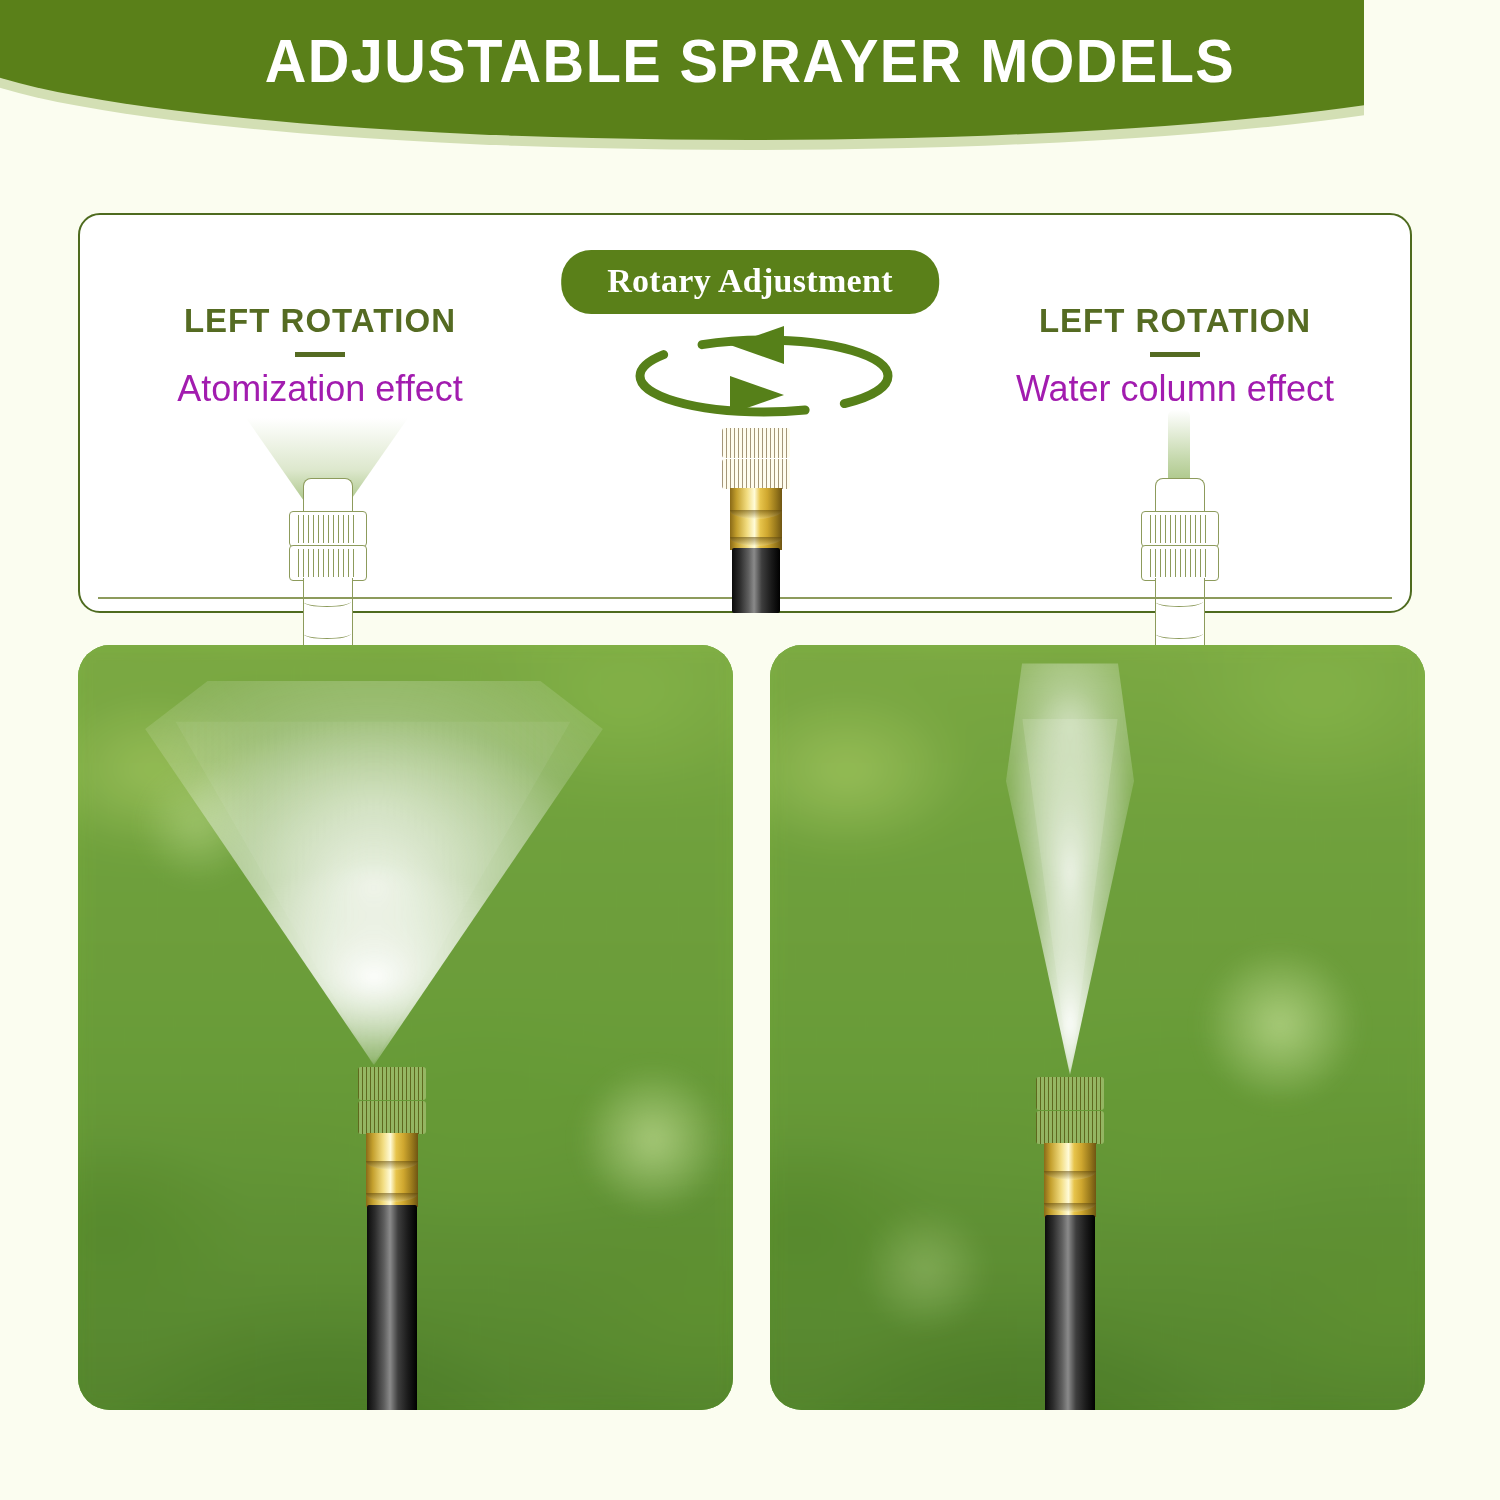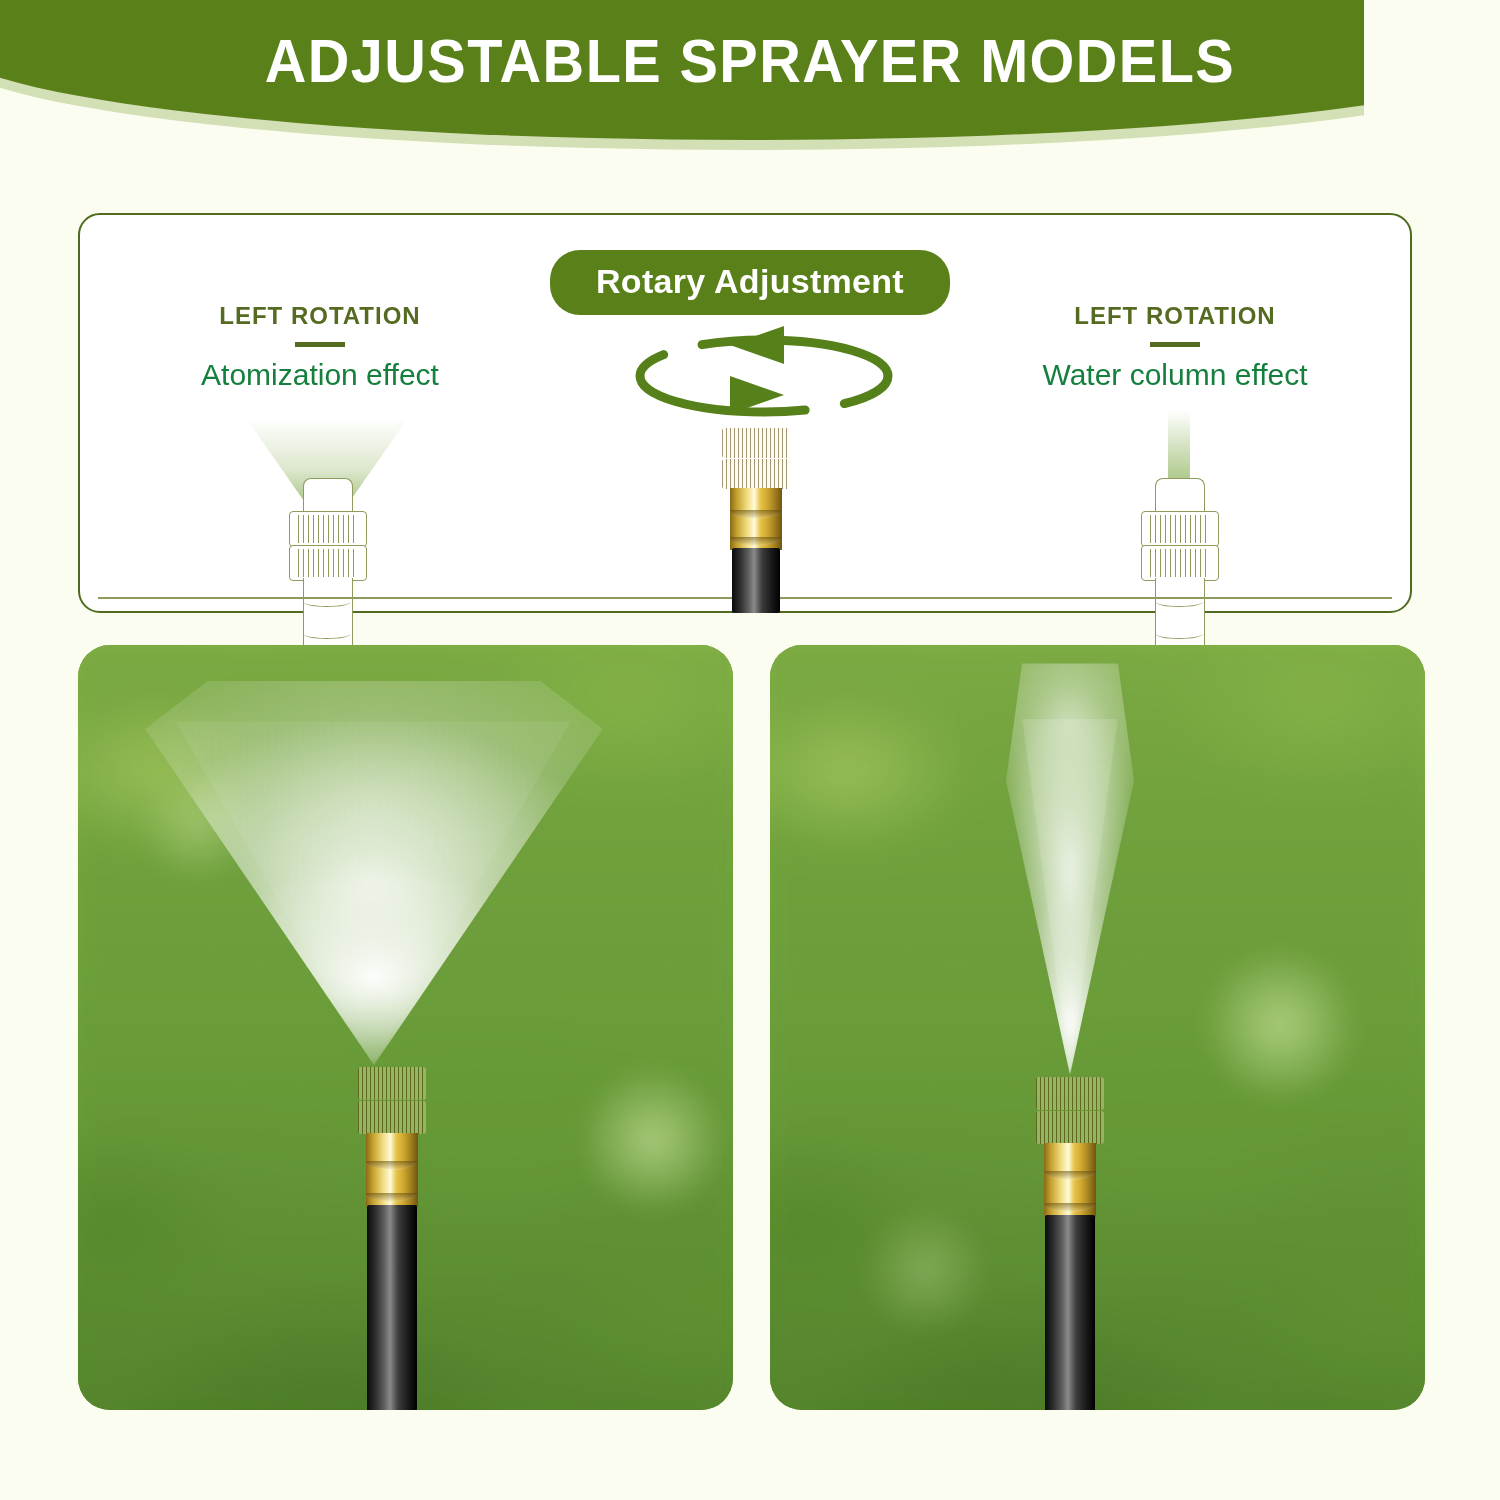--- a/index.html
+++ b/index.html
@@ -48,37 +48,38 @@
   }
   .rotary-badge{
     position:absolute;left:50%;top:250px;transform:translateX(-50%);
     background:#5a8019;
     color:#ffffff;
     font-size:34px;font-weight:bold;
     padding:12px 46px 14px 46px;
     border-radius:30px;
     white-space:nowrap;
     letter-spacing:0.3px;
+    font-family:Liberation Serif, serif;
   }
 
   
   .col-head{
     position:absolute;text-align:center;width:420px;
   }
   .col-head.left{left:110px;top:303px;}
   .col-head.right{left:965px;top:303px;}
   .col-title{
-    color:#556b22;font-size:24px;font-weight:bold;letter-spacing:1px;
+    color:#556b22;font-size:33px;font-weight:bold;letter-spacing:1px;
     line-height:1.1;white-space:nowrap;
   }
   .col-divider{
     width:50px;height:5px;background:#556b22;margin:13px auto 11px auto;
   }
   .col-sub{
-    color:#15803d;font-size:30px;font-weight:normal;white-space:nowrap;
+    color:#a21caf;font-size:36px;font-weight:normal;white-space:nowrap;
   }
 
   
   .ground-line{
     position:absolute;left:98px;top:597px;width:1294px;height:2px;
     background:#8d9b5c;
   }
 
   
   .outline-nozzle{position:absolute;width:96px;height:172px;}

